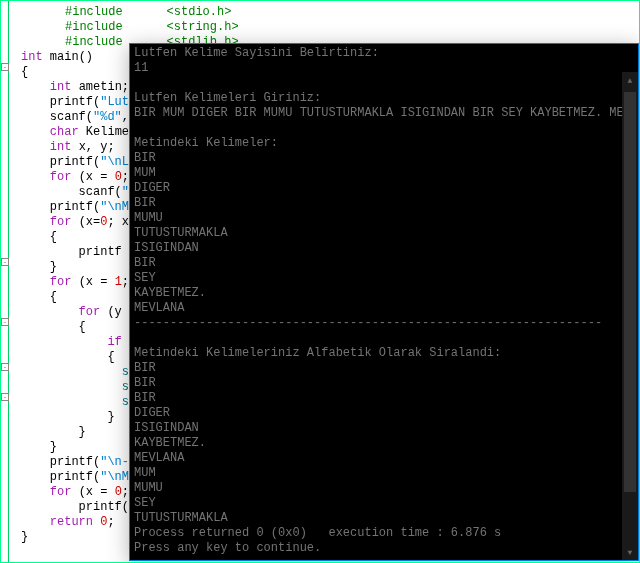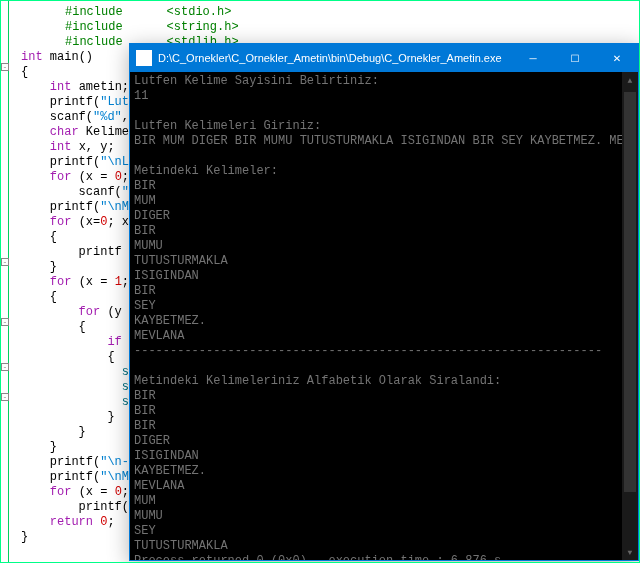--- a/index.html
+++ b/index.html
@@ -128,35 +128,20 @@
   <div class="fold" style="top:62px">-</div>
   <div class="fold" style="top:257px">-</div>
   <div class="fold" style="top:317px">-</div>
   <div class="fold" style="top:362px">-</div>
   <div class="fold" style="top:392px">-</div>
 </div>
 
 <div class="code-bg" id="code-area"><div class="code-line"><span class="kw-green">#include</span><span class="kw-green">&lt;stdio.h&gt;</span></div><div class="code-line"><span class="kw-green">#include</span><span class="kw-green">&lt;string.h&gt;</span></div><div class="code-line"><span class="kw-green">#include</span><span class="kw-green">&lt;stdlib.h&gt;</span></div><div class="code-line"><span></span></div><div class="code-line"><span class="kw-blue">int </span><span>main</span><span>()</span></div><div class="code-line"><span>{</span></div><div class="code-line"><span>    </span><span class="kw-blue">int </span><span>ametin;</span></div><div class="code-line"><span>    printf(</span><span class="kw-str">"Lutfen</span></div><div class="code-line"><span>    scanf(</span><span class="kw-str">"%d"</span><span>, &amp;a</span></div><div class="code-line"><span>    </span><span class="kw-blue">char </span><span>Kelimele</span></div><div class="code-line"><span>    </span><span class="kw-blue">int </span><span>x, y;</span></div><div class="code-line"><span></span></div><div class="code-line"><span>    printf(</span><span class="kw-str">"\nLutf</span></div><div class="code-line"><span>    </span><span class="kw-blue">for </span><span>(x = </span><span class="kw-red">0</span><span>; x </span></div><div class="code-line"><span>        scanf(</span><span class="kw-str">"%s"</span></div><div class="code-line"><span></span></div><div class="code-line"><span>    printf(</span><span class="kw-str">"\nMeti</span></div><div class="code-line"><span>    </span><span class="kw-blue">for </span><span>(x=</span><span class="kw-red">0</span><span>; x&lt;am</span></div><div class="code-line"><span>    {</span></div><div class="code-line"><span>        printf (</span><span class="kw-str">"\</span></div><div class="code-line"><span>    }</span></div><div class="code-line"><span>    </span><span class="kw-blue">for </span><span>(x = </span><span class="kw-red">1</span><span>; x </span></div><div class="code-line"><span>    {</span></div><div class="code-line"><span></span></div><div class="code-line"><span>        </span><span class="kw-blue">for </span><span>(y = </span><span class="kw-red">1</span></div><div class="code-line"><span>        {</span></div><div class="code-line"><span>            </span><span class="kw-blue">if </span><span class="kw-teal">(st</span></div><div class="code-line"><span>            {</span></div><div class="code-line"><span class="kw-teal">              st</span></div><div class="code-line"><span class="kw-teal">              st</span></div><div class="code-line"><span class="kw-teal">              st</span></div><div class="code-line"><span>            }</span></div><div class="code-line"><span>        }</span></div><div class="code-line"><span>    }</span></div><div class="code-line"><span>    printf(</span><span class="kw-str">"\n----</span></div><div class="code-line"><span>    printf(</span><span class="kw-str">"\nMeti</span></div><div class="code-line"><span>    </span><span class="kw-blue">for </span><span>(x = </span><span class="kw-red">0</span><span>; x </span></div><div class="code-line"><span>        printf(</span><span class="kw-str">"\n</span></div><div class="code-line"><span>    </span><span class="kw-blue">return </span><span class="kw-red">0</span><span>;</span></div><div class="code-line"><span>}</span></div></div>
 
 <div class="console-window">
-  <div class="titlebar">
-    <span class="title-icon"></span>
-    <span class="title-text">D:\C_Ornekler\C_Ornekler_Ametin\bin\Debug\C_Ornekler_Ametin.exe</span>
-    <div class="title-buttons">
-      <div class="title-btn">
-          <span>─</span>
-        </div>
-      <div class="title-btn">
-          <span>☐</span>
-        </div>
-      <div class="title-btn close">
-          <span>✕</span>
-        </div>
-    </div>
-  </div>
   <div class="console-body" id="console-body">Lutfen Kelime Sayisini Belirtiniz:
 11
 
 Lutfen Kelimeleri Giriniz:
 BIR MUM DIGER BIR MUMU TUTUSTURMAKLA ISIGINDAN BIR SEY KAYBETMEZ. MEVLANA
 
 Metindeki Kelimeler:
 BIR
 MUM
 DIGER

